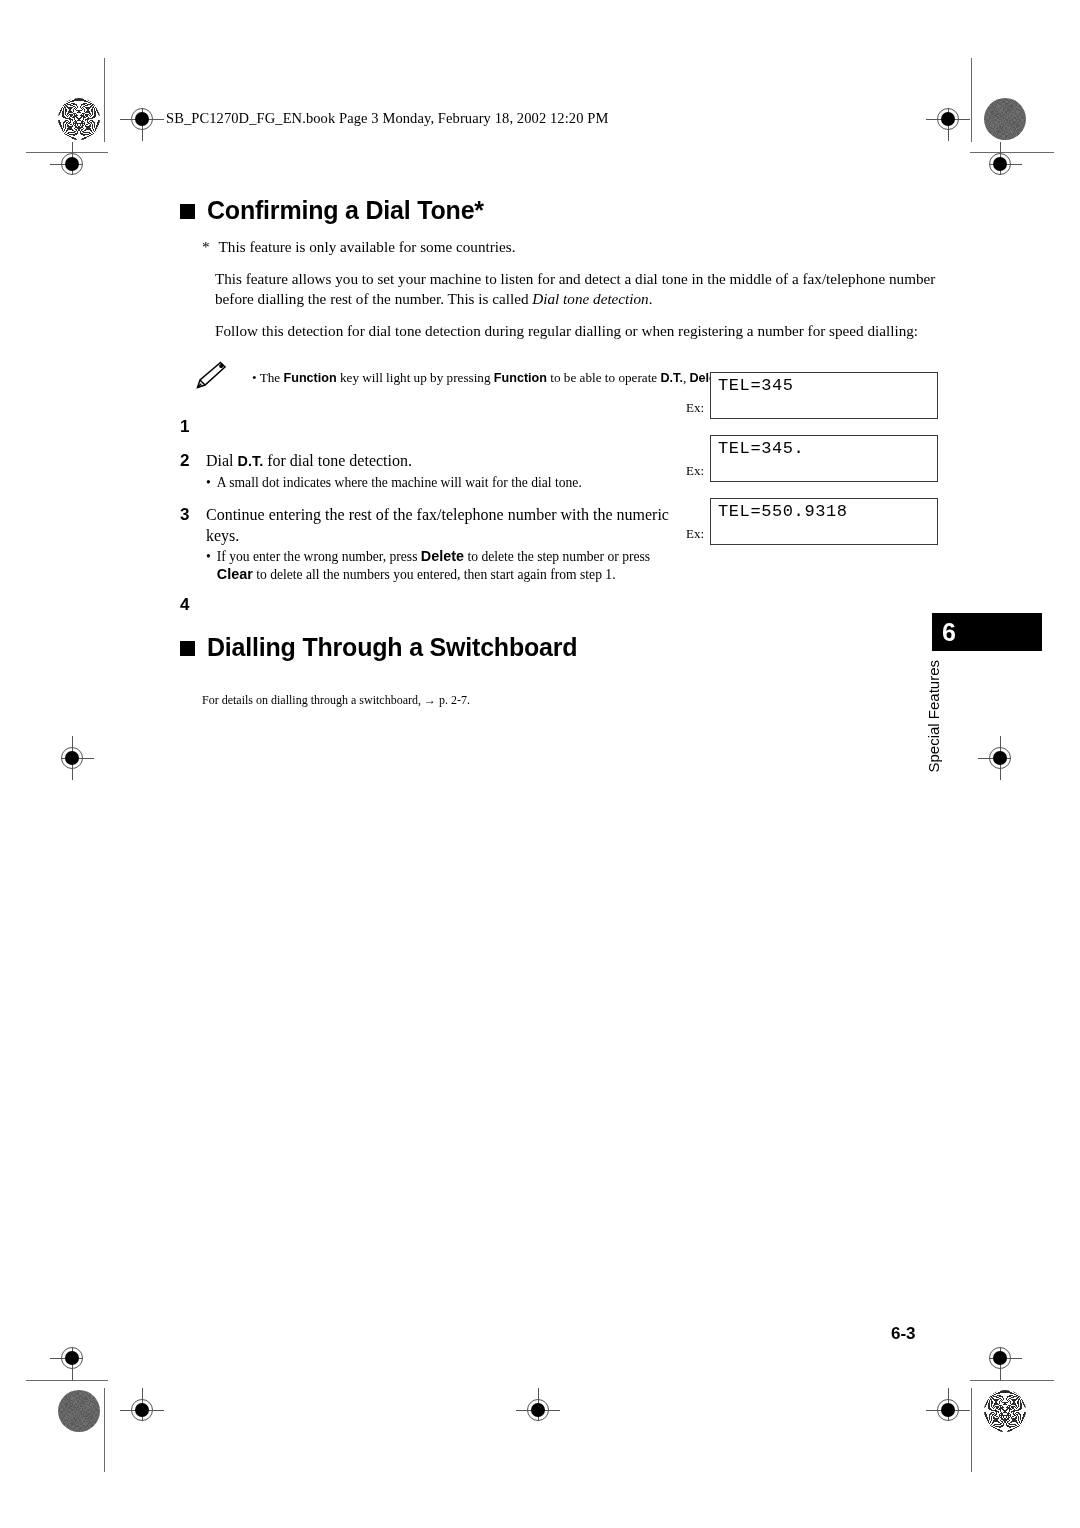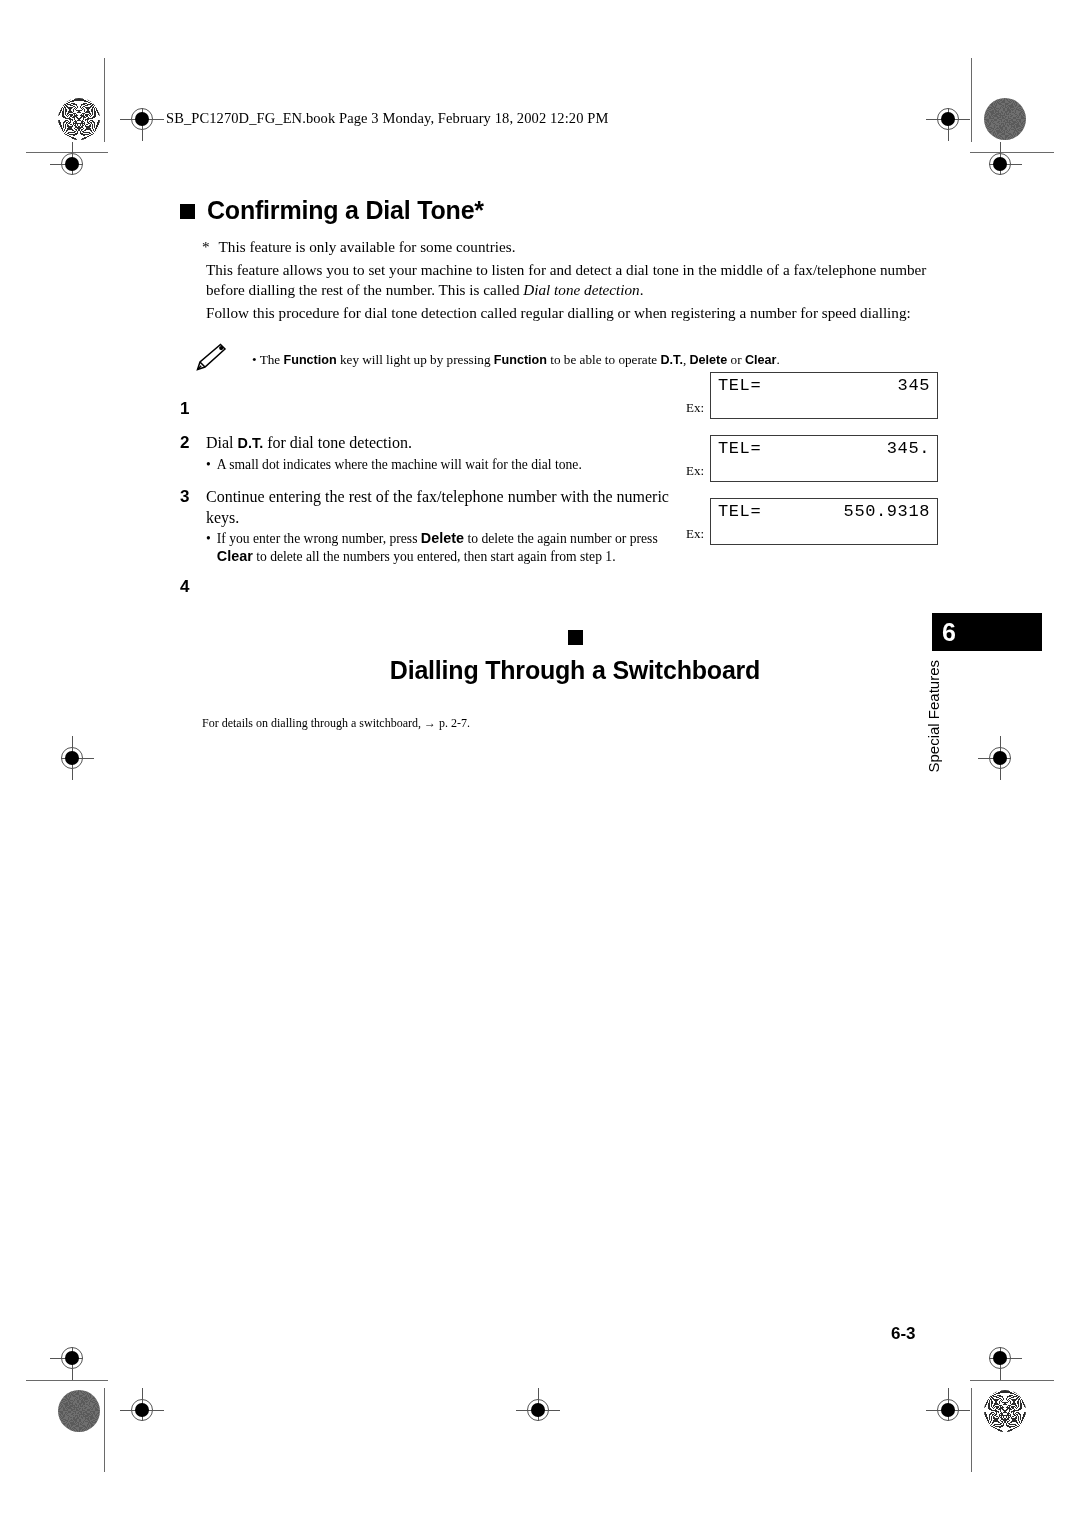--- a/index.html
+++ b/index.html
@@ -109,21 +109,21 @@
     flex: none;
     position: relative;
     top: 1px;
   }
 
   .body-block {
     margin-left: 22px;
     font-size: 15.2px;
     line-height: 19.4px;
   }
-  .body-block p { margin: 4px; }
+  .body-block p { margin: 13px; }
   .footnote-star {
     display: flex;
     gap: 9px;
   }
   .footnote-star .star { flex: none; }
   em { font-style: italic; }
 
   
   .note-row {
     display: flex;
@@ -195,21 +195,21 @@
   .lcd-box {
     position: absolute;
     left: 24px;
     top: 0;
     width: 228px;
     height: 47px;
     border: 1.3px solid #3a3a3a;
     background: #fff;
     display: flex;
     align-items: flex-start;
-    justify-content: space-between;
+    justify-content: flex-start;
     padding: 2px 7px 0 7px;
     font-family: "Liberation Mono", "DejaVu Sans Mono", monospace;
     font-size: 17px;
     letter-spacing: 0.6px;
     line-height: 22px;
   }
 
   
   .chapter-tab {
     position: absolute;
@@ -342,21 +342,21 @@
   </h1>
 
   <div class="body-block" style="margin-top:12px;">
     <div class="footnote-star">
       <span class="star">*</span>
       <span>This feature is only available for some countries.</span>
     </div>
     <p>
       <span>This feature allows you to set your machine to listen for and detect a dial tone in the middle of a fax/telephone number before dialling the rest of the number. This is called </span><em>Dial tone detection</em><span>.</span>
     </p>
-    <p>Follow this procedure for dial tone detection called regular dialling or when registering a number for speed dialling:</p>
+    <p>Follow this detection for dial tone detection during regular dialling or when registering a number for speed dialling:</p>
   </div>
 
   <div class="note-row">
     <div class="pencil-icon">
       <svg width="34" height="30" viewBox="0 0 34 30" xmlns="http://www.w3.org/2000/svg">
         <g fill="none" stroke="#000" stroke-width="1.5">
           <path d="M26.5 2.5 L31 7 L11 25 L3.5 27.5 L6 20 Z"></path>
           <path d="M6 20 L11 25"></path>
           <path d="M3.5 27.5 L7.2 23.8"></path>
         </g>
@@ -385,32 +385,32 @@
         </div>
       </div>
     </div>
 
     <div class="step" style="margin-bottom:11px;">
       <div class="step-num">3</div>
       <div class="step-text">
         <span>Continue entering the rest of the fax/telephone number with the numeric keys.</span>
         <div class="sub-bullet">
           <span class="dot-g">•</span>
-          <span class="sub-body"><span>If you enter the wrong number, press </span><span class="b">Delete</span><span> to delete the again number or press </span><span class="b">Clear</span><span> to delete all the numbers you entered, then start again from step 1.</span></span>
+          <span class="sub-body"><span>If you enter the wrong number, press </span><span class="b">Delete</span><span> to delete the step number or press </span><span class="b">Clear</span><span> to delete all the numbers you entered, then start again from step 1.</span></span>
         </div>
       </div>
     </div>
 
     <div class="step">
       <div class="step-num">4</div>
     </div>
 
   </div>
 
-  <h1 class="section-head" style="margin-top:32px;flex-direction:column;">
+  <h1 class="section-head" style="margin-top:18px;">
     <span class="bullet-square"></span>
     <span>Dialling Through a Switchboard</span>
   </h1>
   <div class="body-block" style="margin-top:29px; font-size:12px;">For details on dialling through a switchboard, → p. 2-7.</div>
 
 </div>
 
 <div class="lcd-group">
 
   <div class="lcd-item">

